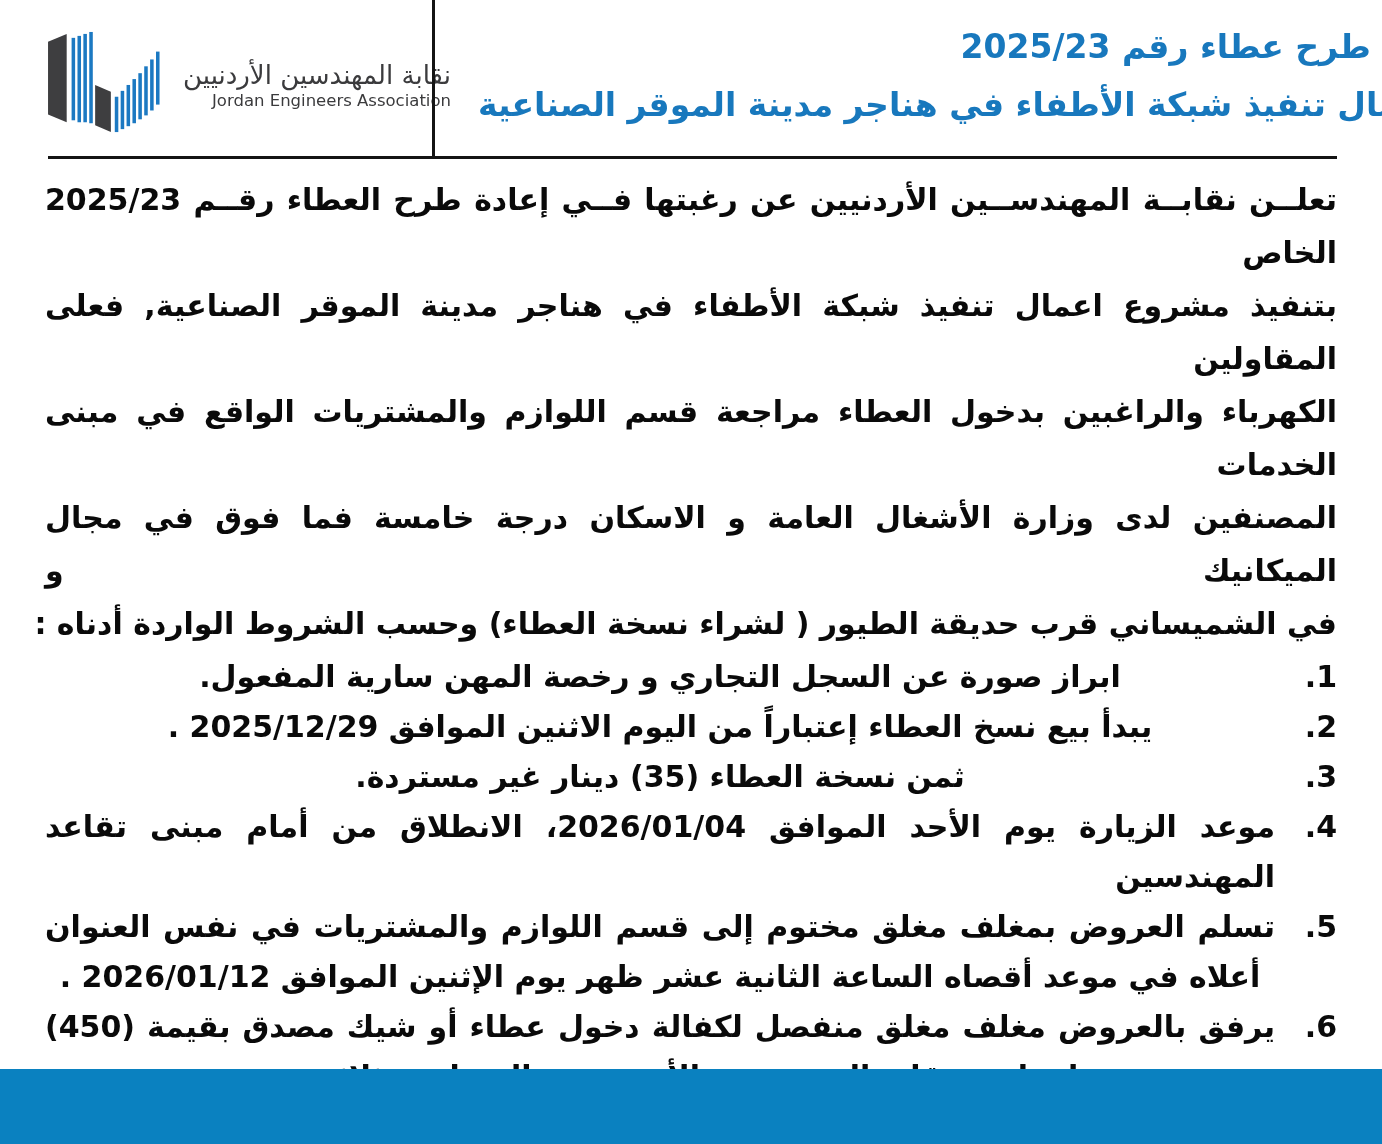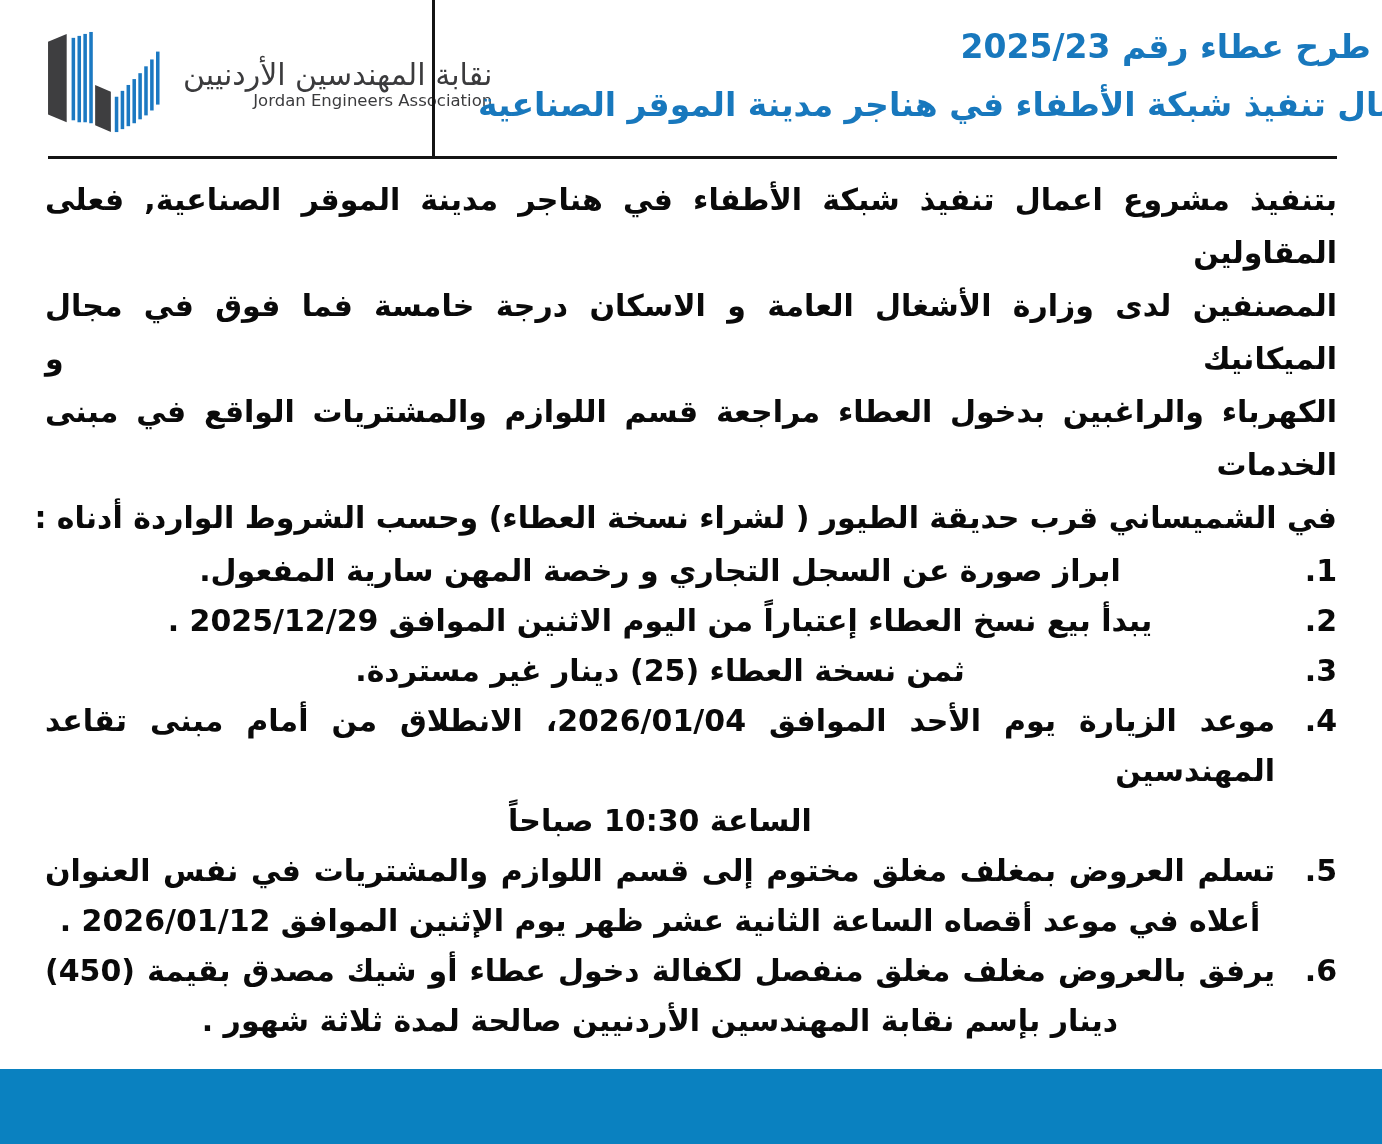--- a/index.html
+++ b/index.html
@@ -23,21 +23,21 @@
     width:433px;
     flex:0 0 433px;
     display:flex;
     align-items:center;
     padding:10px 0 0 45px;
     box-sizing:border-box;
   }
   .logo-mark{width:116px;height:106px;flex:0 0 auto;}
   .logo-text{margin-left:22px;margin-top:6px;}
   .logo-ar{
-    font-size:30px;
+    font-size:26px;
     color:#3b3b3d;
     direction:rtl;
     text-align:left;
     line-height:30px;
     white-space:nowrap;
   }
   .logo-en{
     font-size:16.5px;
     color:#3b3b3d;
     text-align:right;
@@ -150,49 +150,49 @@
     <div class="header-right" style="color: rgb(24, 120, 189);">
       <div class="header-line1">إعلان إعادة طرح عطاء رقم 2025/23</div>
       <div class="header-line2">مشروع اعمال تنفيذ شبكة الأطفاء في هناجر مدينة الموقر الصناعية</div>
     </div>
   </div>
 
   <div class="hrule"></div>
 
   <div class="main">
     <div id="intro-lines">
+        <div class="bline al-justify">تعلــن نقابــة المهندســين الأردنيين عن رغبتها فــي إعادة طرح العطاء رقــم 2025/23 الخاص</div>
         <div class="bline al-justify">بتنفيذ مشروع اعمال تنفيذ شبكة الأطفاء في هناجر مدينة الموقر الصناعية, فعلى المقاولين</div>
+        <div class="bline al-justify">الكهرباء والراغبين بدخول العطاء مراجعة قسم اللوازم والمشتريات الواقع في مبنى الخدمات</div>
         <div class="bline al-justify">المصنفين لدى وزارة الأشغال العامة و الاسكان درجة خامسة فما فوق في مجال الميكانيك و</div>
-        <div class="bline al-justify">الكهرباء والراغبين بدخول العطاء مراجعة قسم اللوازم والمشتريات الواقع في مبنى الخدمات</div>
         <div class="bline al-right">في الشميساني قرب حديقة الطيور ( لشراء نسخة العطاء) وحسب الشروط الواردة أدناه :</div>
       </div>
     <div class="tlist" id="cond-list">
         <div class="li-row">
           <div class="li-num">1.</div>
           <div class="li-content">
             <div class="bline al-right">ابراز صورة عن السجل التجاري و رخصة المهن سارية المفعول.</div>
           </div>
         </div>
         <div class="li-row">
           <div class="li-num">2.</div>
           <div class="li-content">
             <div class="bline al-right">يبدأ بيع نسخ العطاء إعتباراً من اليوم الاثنين الموافق 2025/12/29 .</div>
           </div>
         </div>
         <div class="li-row">
           <div class="li-num">3.</div>
           <div class="li-content">
-            <div class="bline al-right">ثمن نسخة العطاء (25) دينار غير مستردة.</div>
+            <div class="bline al-right">ثمن نسخة العطاء (35) دينار غير مستردة.</div>
           </div>
         </div>
         <div class="li-row">
           <div class="li-num">4.</div>
           <div class="li-content">
             <div class="bline al-justify">موعد الزيارة يوم الأحد الموافق 2026/01/04، الانطلاق من أمام مبنى تقاعد المهندسين</div>
-            <div class="bline al-right">الساعة 10:30 صباحاً</div>
           </div>
         </div>
         <div class="li-row">
           <div class="li-num">5.</div>
           <div class="li-content">
             <div class="bline al-justify">تسلم العروض بمغلف مغلق مختوم إلى قسم اللوازم والمشتريات في نفس العنوان</div>
             <div class="bline al-right">أعلاه في موعد أقصاه الساعة الثانية عشر ظهر يوم الإثنين الموافق 2026/01/12 .</div>
           </div>
         </div>
         <div class="li-row">

